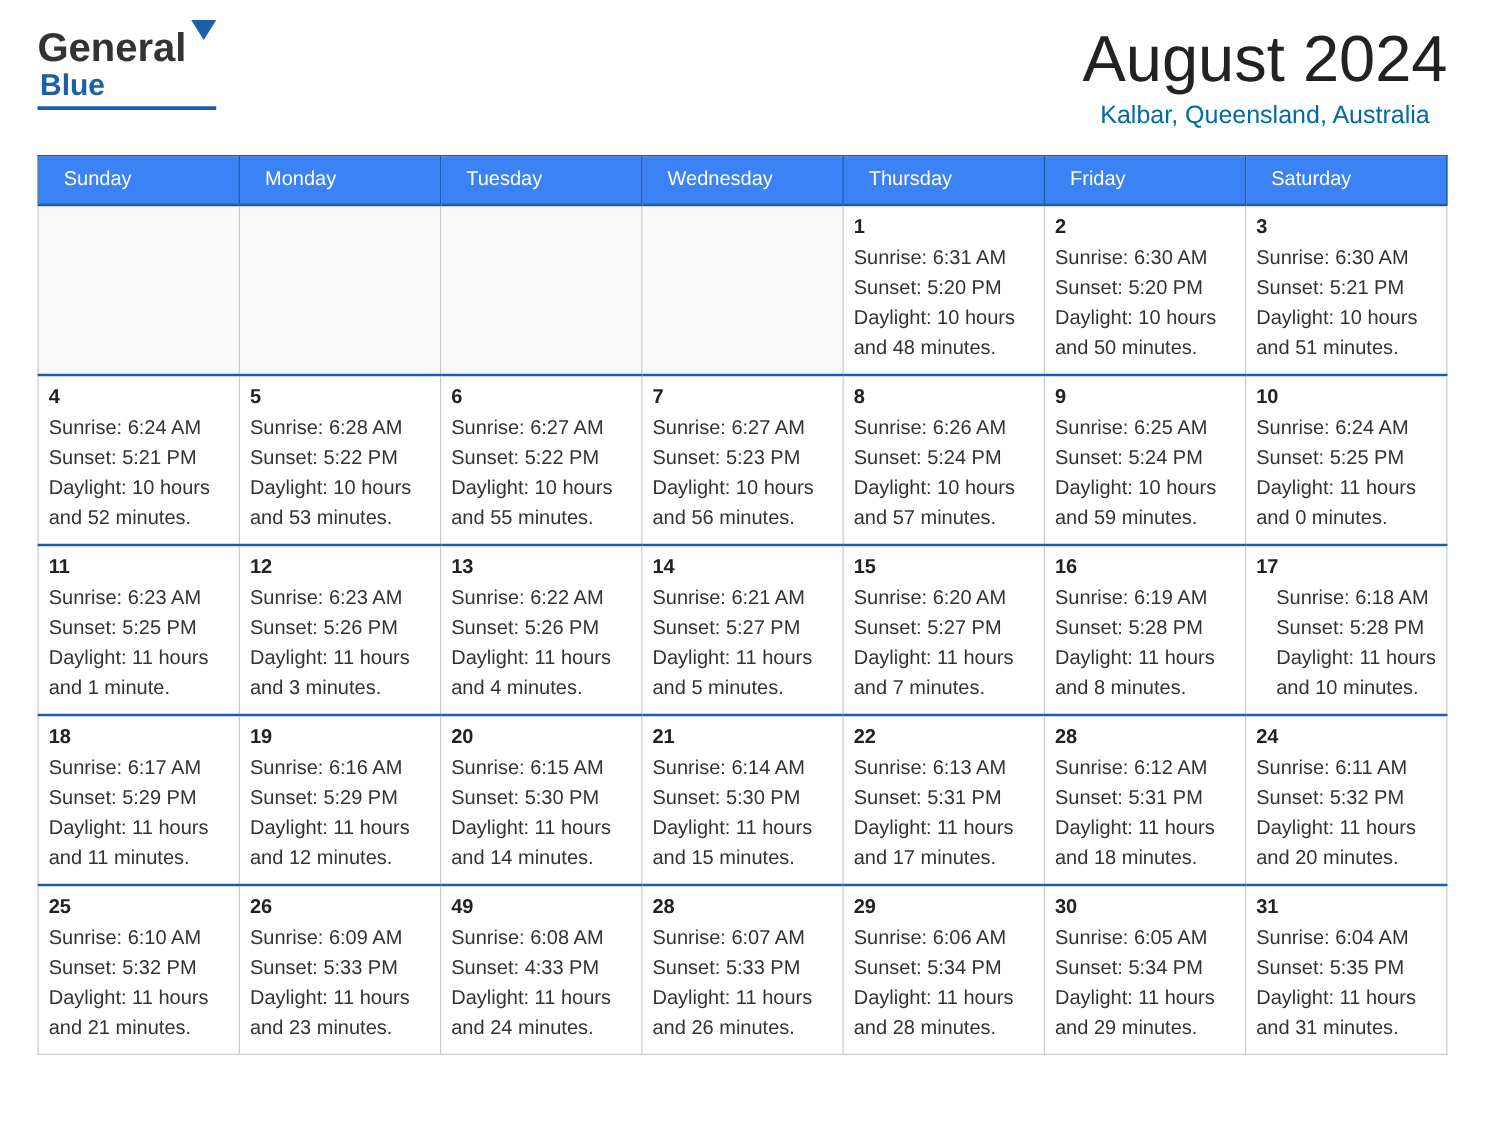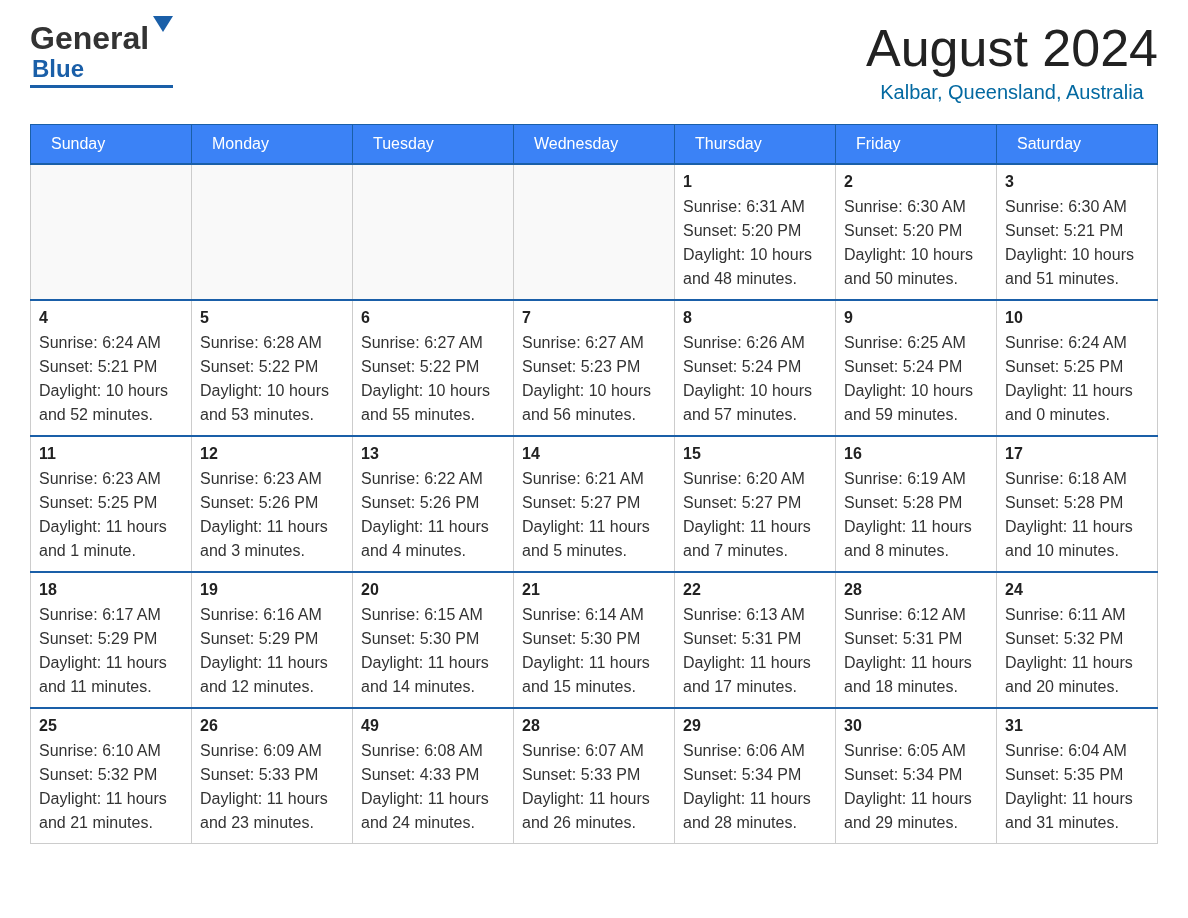--- a/index.html
+++ b/index.html
@@ -233,21 +233,21 @@
 Daylight: 11 hours and 7 minutes.</div>
         </td>
         <td>
           <span class="day-number">16</span>
           <div class="day-info" style="white-space: pre-line;">Sunrise: 6:19 AM
 Sunset: 5:28 PM
 Daylight: 11 hours and 8 minutes.</div>
         </td>
         <td>
           <span class="day-number">17</span>
-          <div class="day-info" style="white-space: pre-line;">Sunrise: 6:18 AM
+          <div class="day-info" style="white-space: pre-line; margin-left: 16px;">Sunrise: 6:18 AM
 Sunset: 5:28 PM
 Daylight: 11 hours and 10 minutes.</div>
         </td>
       </tr>
       <tr class="week-row">
         <td>
           <span class="day-number">18</span>
           <div class="day-info" style="white-space: pre-line;">Sunrise: 6:17 AM
 Sunset: 5:29 PM
 Daylight: 11 hours and 11 minutes.</div>

